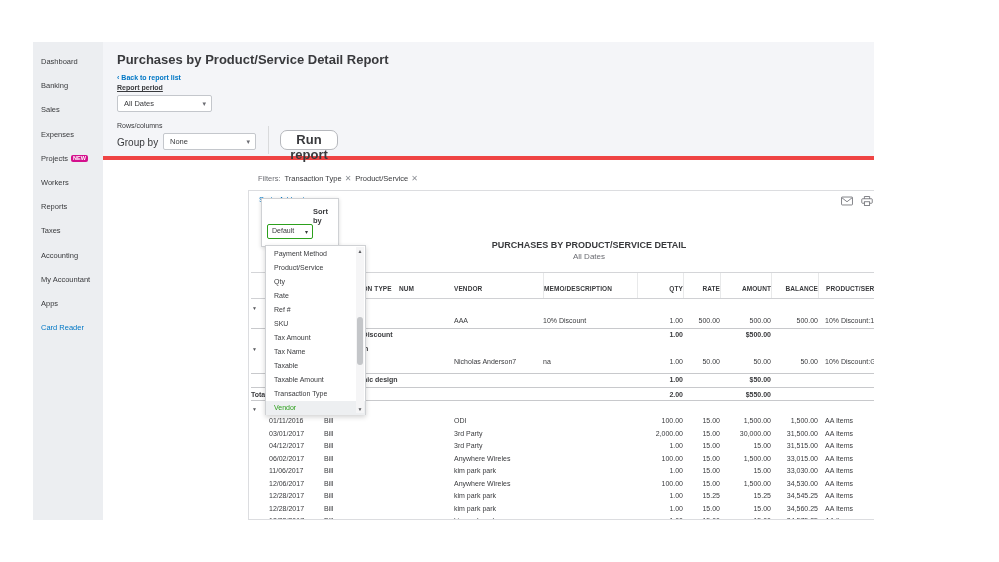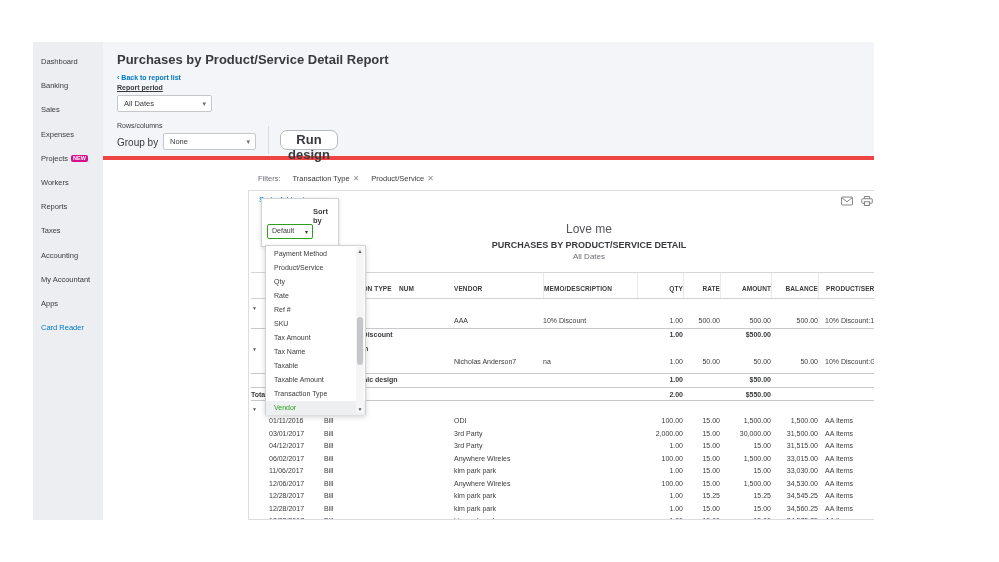--- a/index.html
+++ b/index.html
@@ -26,21 +26,21 @@
   .rc-label{position:absolute;left:14px;top:80px;font-size:7px;color:#393a3d;}
   .gb-label{position:absolute;left:14px;top:95px;font-size:10px;color:#393a3d;}
   .sel-groupby{left:60px;top:91px;width:93px;}
   .vdiv{position:absolute;left:165px;top:84px;height:28px;width:1px;background:#d9dadc;}
   .btn{background:#fff;border:1px solid #b6b8bd;border-radius:7px;font-size:13px;color:#393a3d;font-weight:bold;cursor:pointer;}
   .btn-run{position:absolute;left:177px;top:88px;width:58px;height:20px;}
   .btn-customize{position:absolute;left:872px;top:41px;width:71px;height:19px;}
 
   
   .filters{position:absolute;left:225px;top:132px;font-size:7.5px;color:#6b6c72;}
-  .chip{color:#393a3d;margin-left:12px;}
+  .chip{color:#393a3d;margin-left:4px;}
   .chip .x{color:#8d9096;margin-left:3px;font-size:8px;cursor:pointer;}
 
   
   .panel{position:absolute;left:215px;top:148px;width:682px;height:330px;background:#fff;border:1px solid #dcdde0;overflow:hidden;z-index:1;}
   .rpt-toolbar{position:absolute;left:0;top:0;width:100%;height:22px;}
   .tlink{position:absolute;top:4px;font-size:7.5px;color:#0077c5;cursor:pointer;}
   .tlink.sort{left:10px;}
   .tlink.addnotes{left:30px;}
   .ticons{position:absolute;right:10px;top:4px;display:flex;gap:8px;align-items:center;}
   .ticons .ic{width:12px;height:12px;display:inline-flex;cursor:pointer;}
@@ -105,21 +105,21 @@
 
     <div class="band">
       <h1>Purchases by Product/Service Detail Report</h1>
       <a class="back"><span class="chev">‹</span><span>Back to report list</span></a>
       <div class="rp-label">Report period</div>
       <div class="select sel-period"><span>All Dates</span><span class="caret">▾</span></div>
       <div class="rc-label">Rows/columns</div>
       <div class="gb-label">Group by</div>
       <div class="select sel-groupby"><span>None</span><span class="caret">▾</span></div>
       <div class="vdiv"></div>
-      <button class="btn btn-run">Run design</button>
+      <button class="btn btn-run">Run report</button>
     </div>
 
     <button class="btn btn-customize">Customize</button>
 
     <div class="filters"><span>Filters:</span><span id="filter-chips"><span class="chip"><span>Transaction Type</span><span class="x">✕</span></span><span class="chip"><span>Product/Service</span><span class="x">✕</span></span></span></div>
 
     <section class="panel">
       <div class="rpt-toolbar">
         <span class="tlink sort"><span>Sort</span> <span>▾</span></span>
         <span class="tlink addnotes">Add notes</span>
@@ -145,21 +145,20 @@
             </span>
           <span class="exp-caret">▾</span>
           <span class="ic">
               <svg viewBox="0 0 16 16">
                 <circle cx="8" cy="8" r="2.6" fill="none" stroke="#6b6c72" stroke-width="1.1"></circle>
                 <path d="M8 1.2v2.2M8 12.6v2.2M1.2 8h2.2M12.6 8h2.2M3.2 3.2l1.6 1.6M11.2 11.2l1.6 1.6M12.8 3.2l-1.6 1.6M4.8 11.2l-1.6 1.6" stroke="#6b6c72" stroke-width="1.1"></path>
               </svg>
             </span>
         </span>
       </div>
-      <div class="rpt-company">Love me</div>
       <div class="rpt-title">PURCHASES BY PRODUCT/SERVICE DETAIL</div>
       <div class="rpt-sub">All Dates</div>
       <div class="top-rule"></div>
       <div class="thead grid" id="thead">
           <div class="cell"></div>
           <div class="cell ">DATE</div>
           <div class="cell ">TRANSACTION TYPE</div>
           <div class="cell ">NUM</div>
           <div class="cell ">VENDOR</div>
           <div class="cell  sep">MEMO/DESCRIPTION</div>

